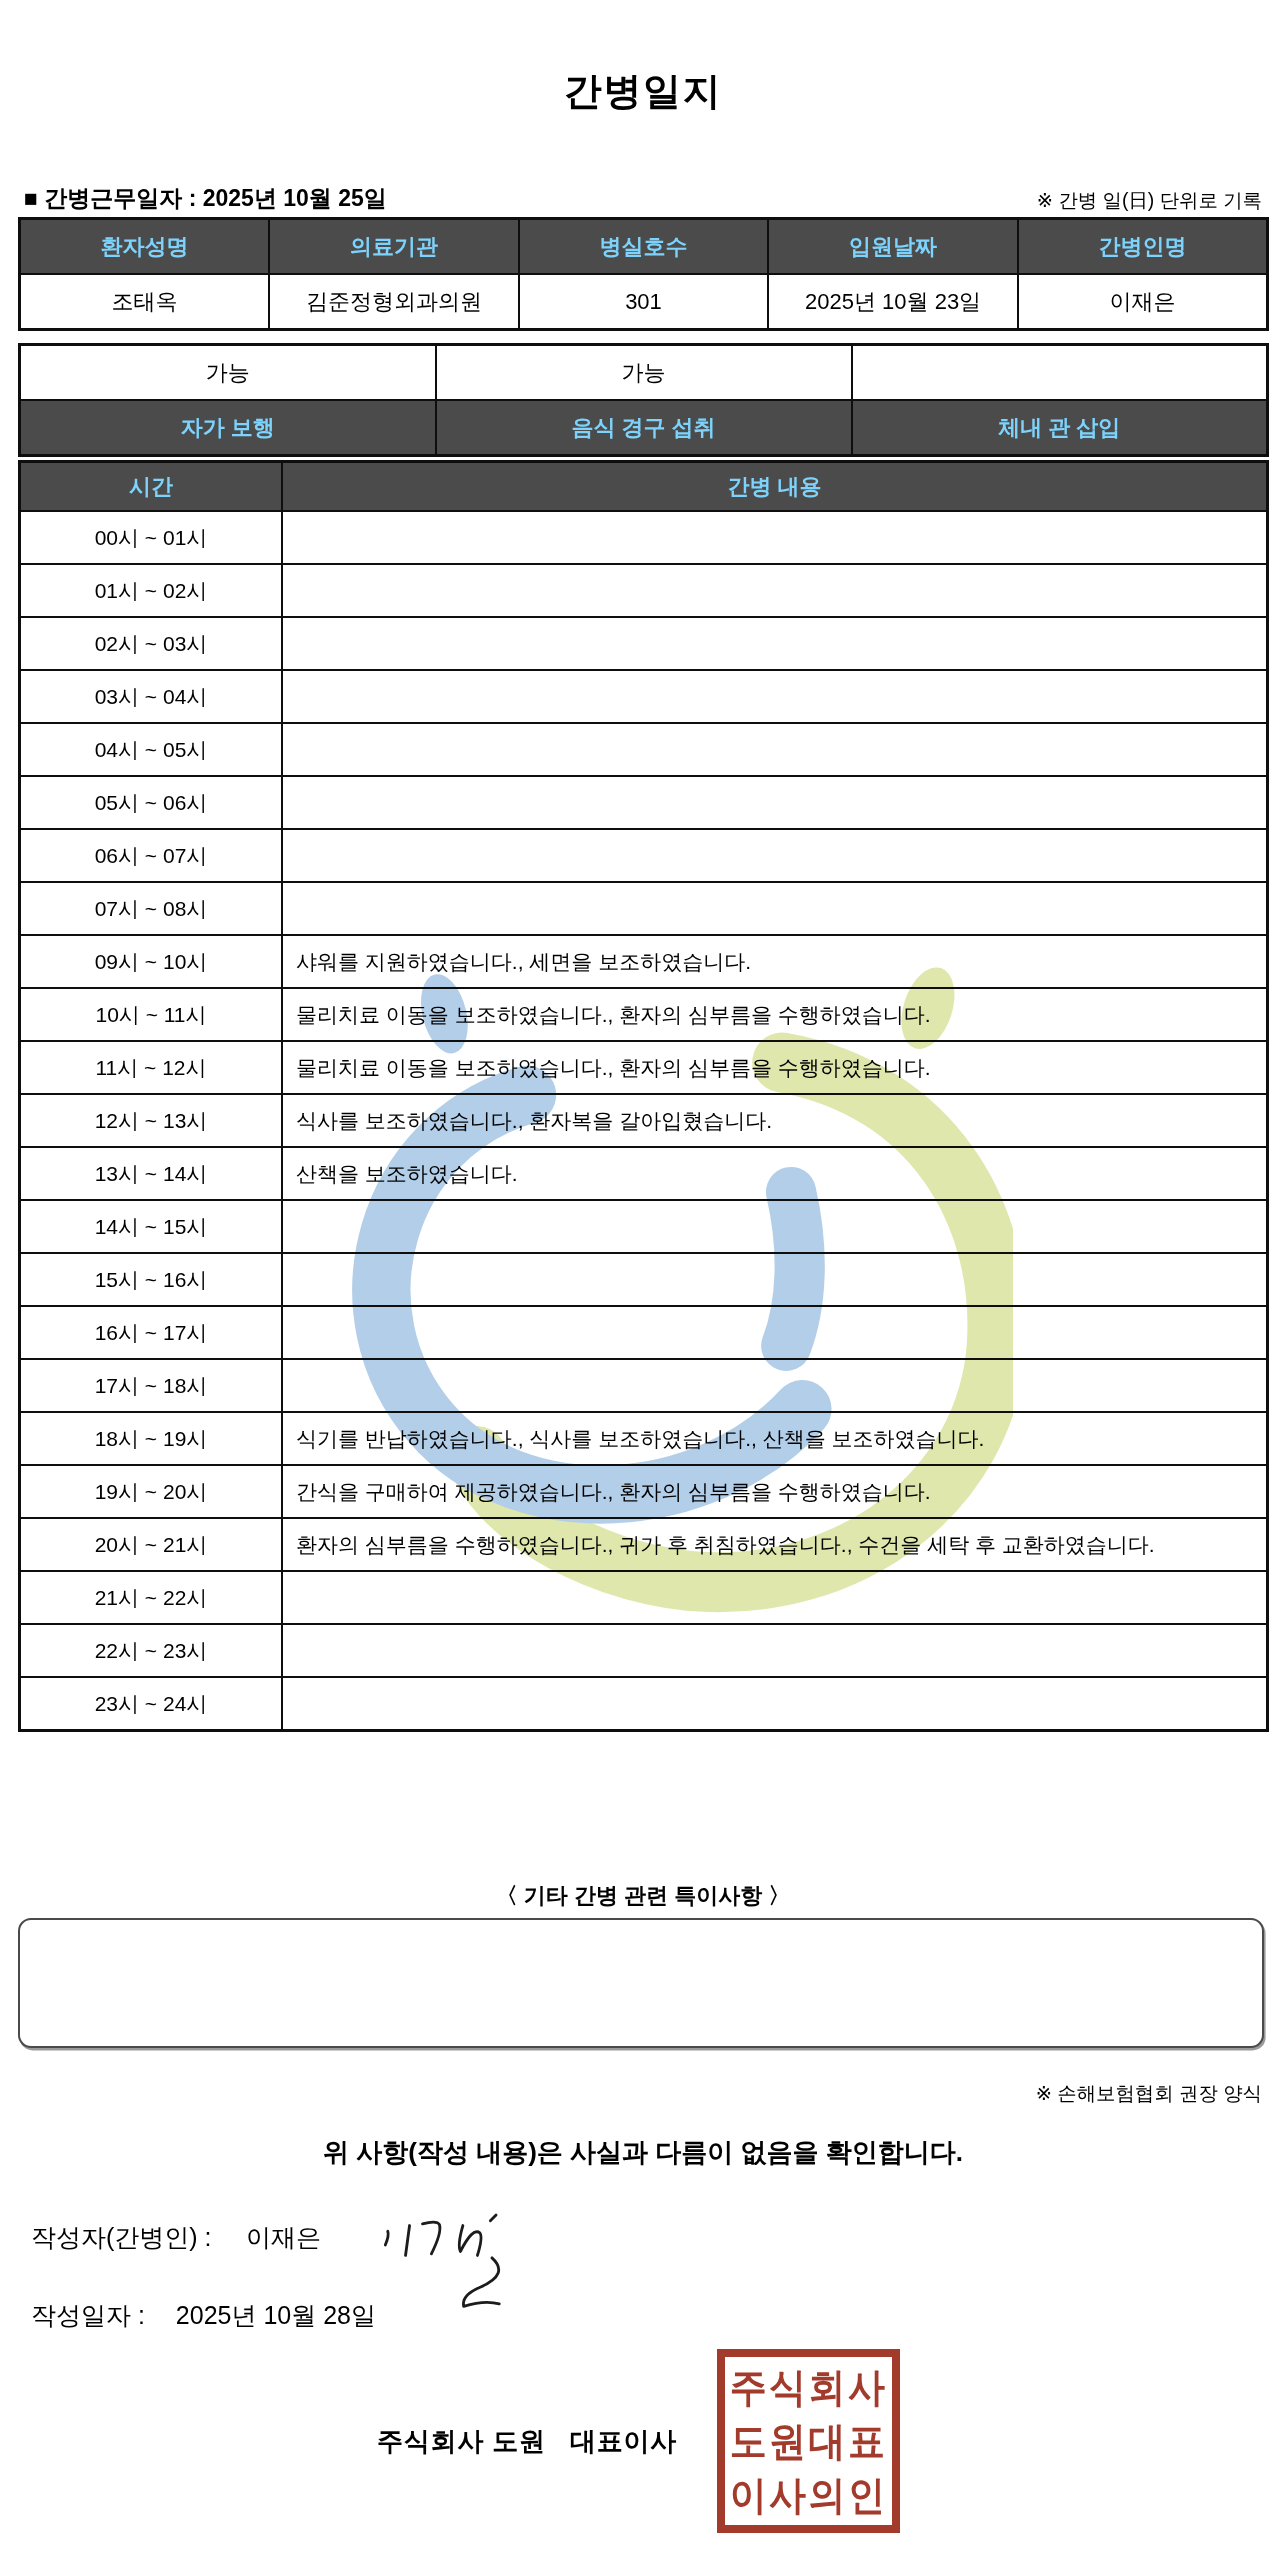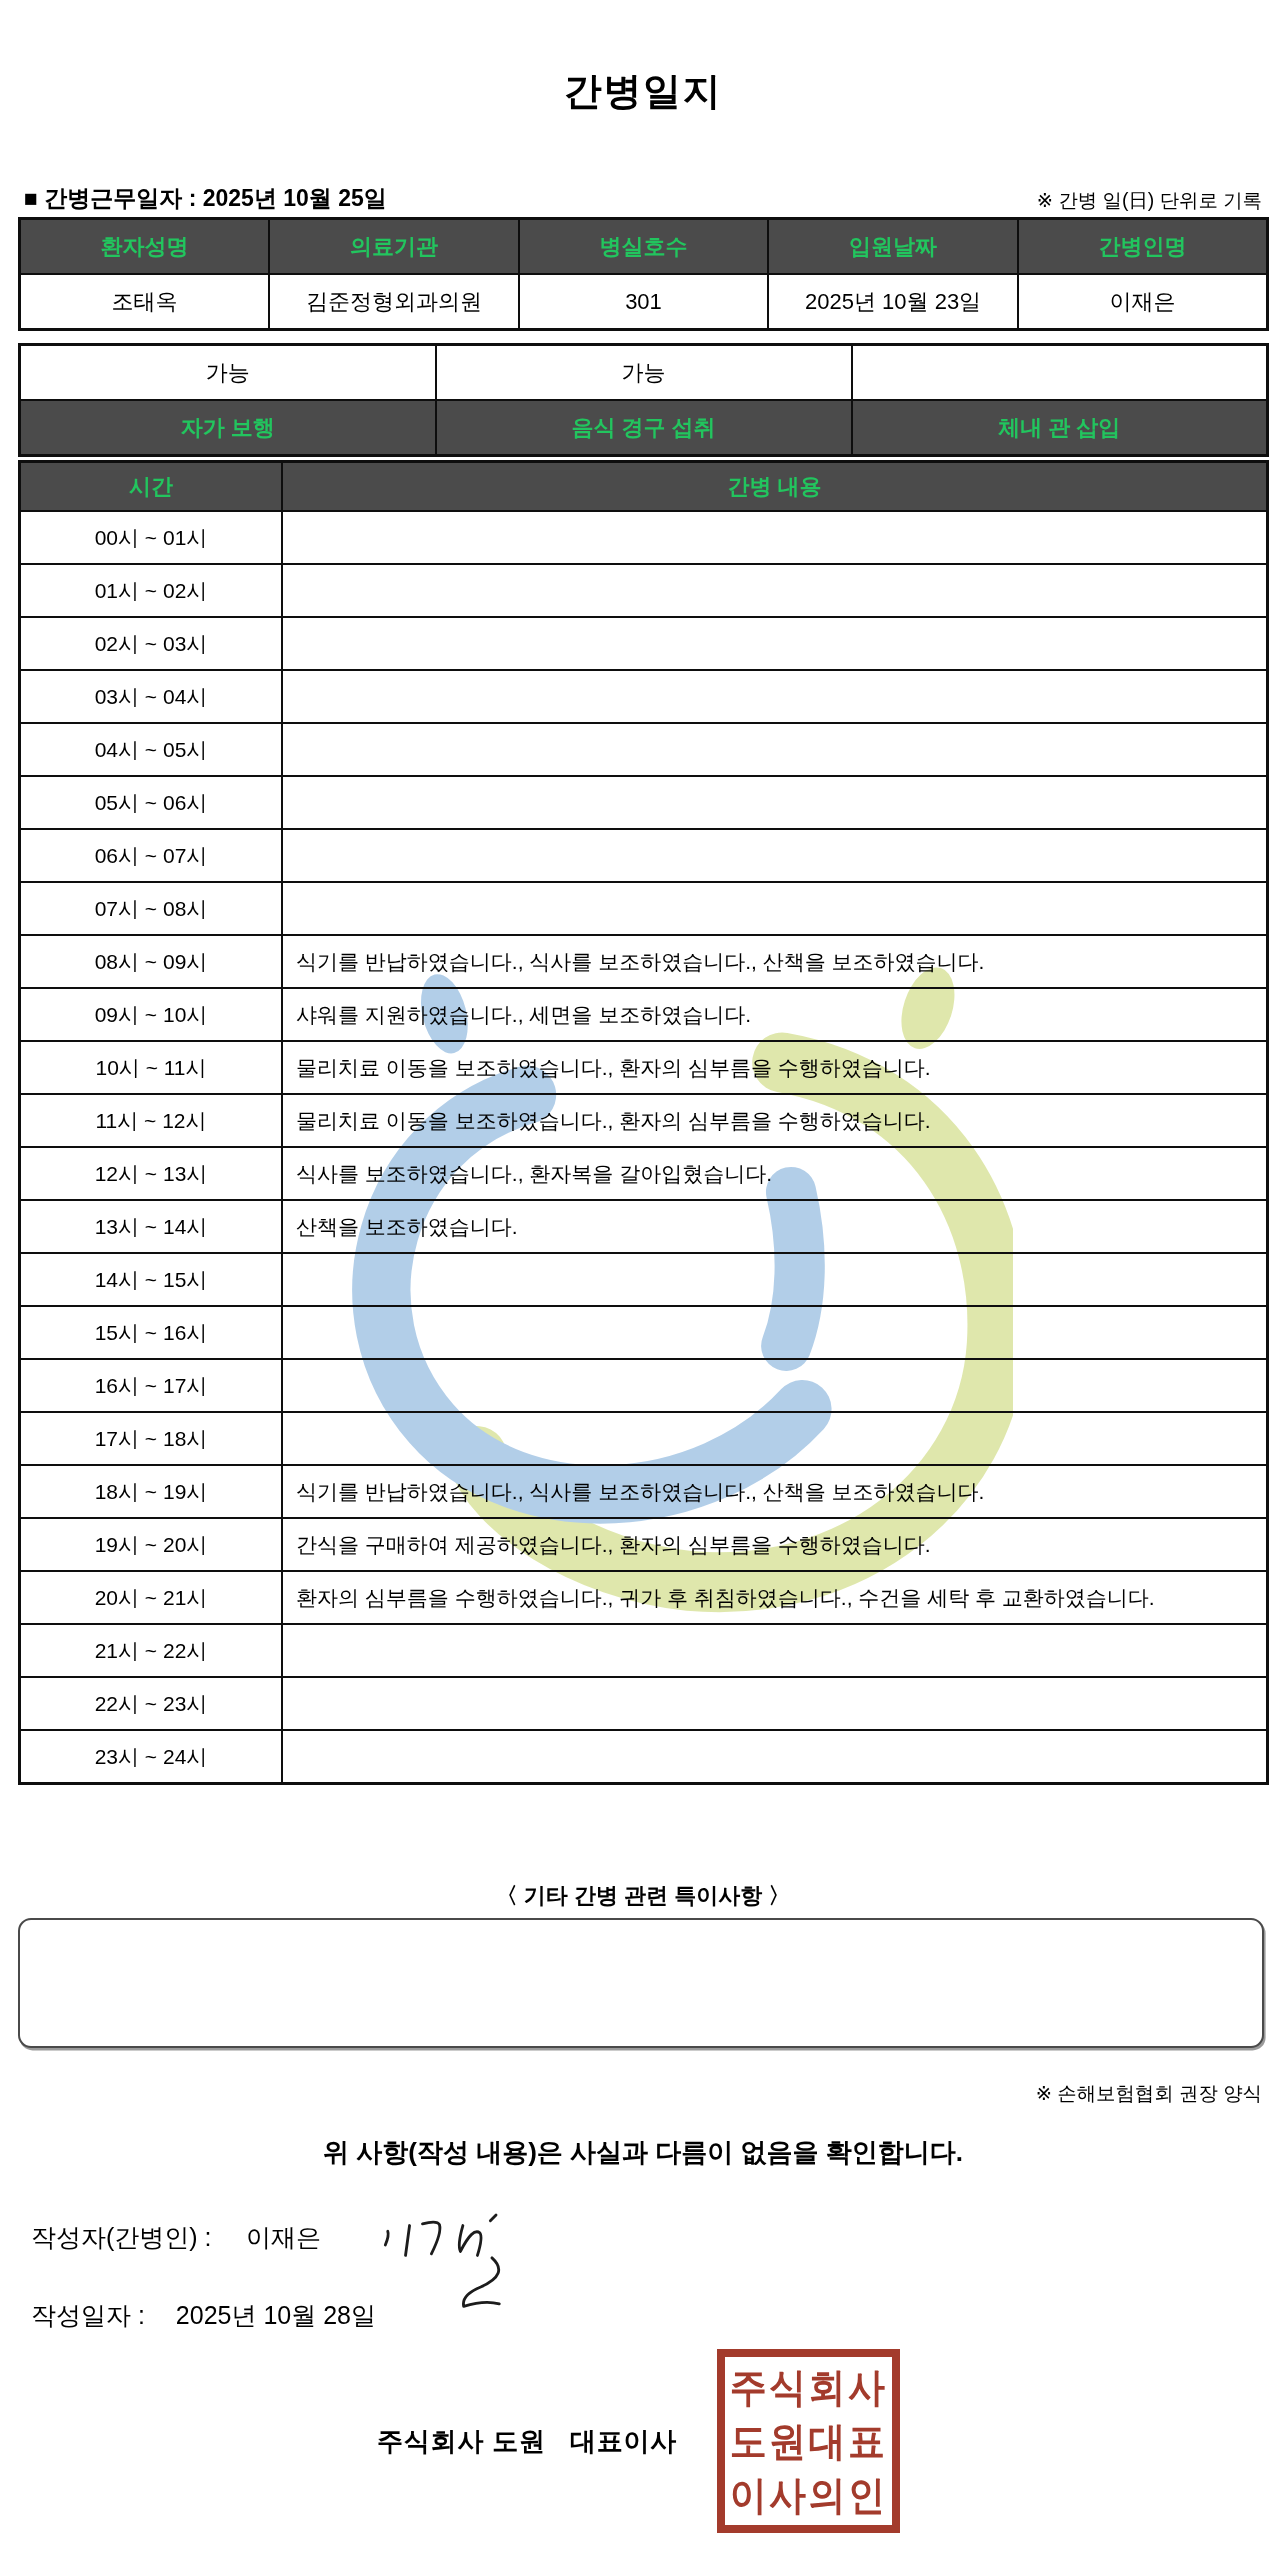--- a/index.html
+++ b/index.html
@@ -15,21 +15,21 @@
     font-size:38px;font-weight:bold;letter-spacing:1.6px;}
   
   .meta-line{position:absolute;top:183px;left:24px;right:24px;display:flex;
     justify-content:space-between;align-items:flex-end;}
   .work-date{font-size:23px;font-weight:600;}
   .unit-note{font-size:19.4px;}
   
   table.tbl{position:absolute;left:18px;width:1251px;border-collapse:collapse;table-layout:fixed;background:transparent;}
   .tbl th,.tbl td{border:2.4px solid #0e0e0e;padding:0;}
   .tbl{border:3.2px solid #0e0e0e;}
-  .tbl th{background:#4b4b4b;color:#22c55e;font-weight:bold;font-size:22px;text-align:center;}
+  .tbl th{background:#4b4b4b;color:#7dd3fc;font-weight:bold;font-size:22px;text-align:center;}
   .tbl td{font-size:22px;text-align:center;background:transparent;}
   .t1{top:217px;}
   .t1 th{height:53px;}
   .t1 td{height:53px;background:#fff;}
   .t2{top:343px;}
   .t2 th{height:53px;}
   .t2 td{height:53px;background:#fff;}
   .t3{top:460px;}
   .t3 th{height:47px;}
   .t3 td{height:51px;}
@@ -159,24 +159,20 @@
     <tr>
       <td class="time-cell">06시 ~ 07시</td>
       <td class="content-cell"></td>
     </tr>
 
     <tr>
       <td class="time-cell">07시 ~ 08시</td>
       <td class="content-cell"></td>
     </tr>
 
-    <tr>
-      <td class="time-cell">08시 ~ 09시</td>
-      <td class="content-cell">식기를 반납하였습니다., 식사를 보조하였습니다., 산책을 보조하였습니다.</td>
-    </tr>
 
     <tr>
       <td class="time-cell">09시 ~ 10시</td>
       <td class="content-cell">샤워를 지원하였습니다., 세면을 보조하였습니다.</td>
     </tr>
 
     <tr>
       <td class="time-cell">10시 ~ 11시</td>
       <td class="content-cell">물리치료 이동을 보조하였습니다., 환자의 심부름을 수행하였습니다.</td>
     </tr>

